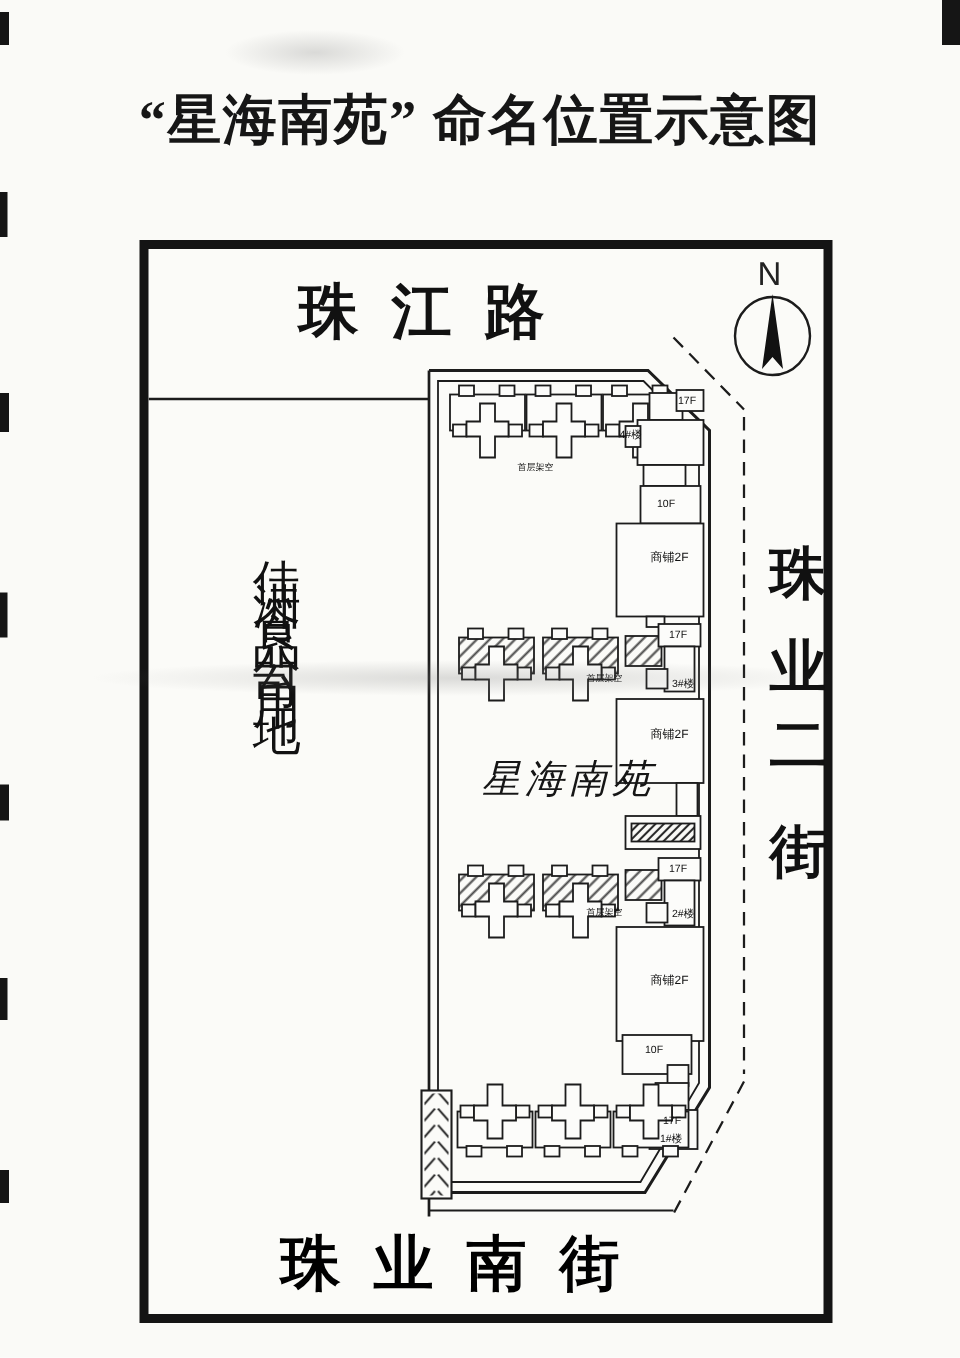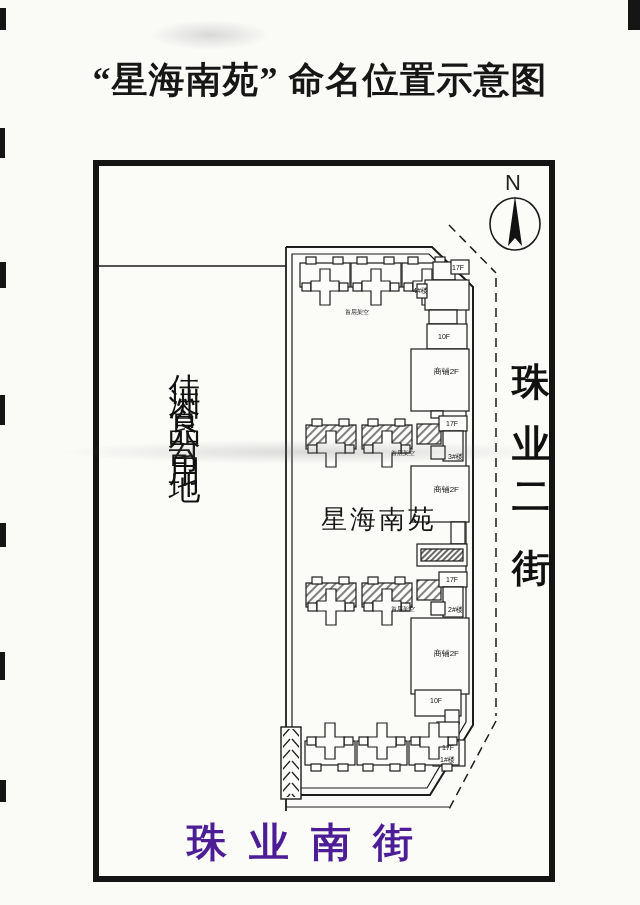--- a/index.html
+++ b/index.html
@@ -5,27 +5,27 @@
   html,body{margin:0;padding:0;}
   body{width:640px;height:905px;font-family:"Liberation Serif","DejaVu Serif",serif;}
   .page{position:relative;width:640px;height:905px;background:#fafaf7;overflow:hidden;}
   .title{position:absolute;top:56px;left:0;width:100%;text-align:center;
          font-size:36px;font-weight:700;color:#161616;letter-spacing:1px;}
   .frame{position:absolute;left:93px;top:160px;width:462px;height:722px;
          border:6px solid #141414;box-sizing:border-box;background:#fbfbf8;}
   .road-top{position:absolute;left:100px;top:14px;font-size:40px;font-weight:700;
             letter-spacing:22px;color:#111;white-space:nowrap;}
   .road-bottom{position:absolute;left:88px;top:649px;font-size:40px;font-weight:700;
-            letter-spacing:22px;color:#4c1d95;white-space:nowrap;text-align:right;}
+            letter-spacing:22px;color:#000000;white-space:nowrap;text-align:right;}
   .v-text{position:absolute;writing-mode:vertical-rl;text-orientation:upright;
           color:#111;white-space:nowrap;}
   .road-right{left:406px;top:166px;font-size:38px;font-weight:700;letter-spacing:62px;}
   .parcel-label{left:64px;top:182px;font-size:32px;font-weight:400;letter-spacing:14px;}
   .estate-label{position:absolute;left:222px;top:336px;font-size:26px;color:#161616;
-                letter-spacing:3px;white-space:nowrap;}
+                letter-spacing:3px;white-space:nowrap;font-style:italic;}
   .compass-n{position:absolute;left:406px;top:4px;font-size:22px;color:#222;
              font-family:"Liberation Sans","DejaVu Sans",sans-serif;}
   svg.plan{position:absolute;left:0;top:0;width:450px;height:708px;}
   svg.compass{position:absolute;left:388px;top:28px;width:56px;height:58px;}
   .lbl{position:absolute;font-family:"Liberation Sans","DejaVu Sans",sans-serif;
        color:#101010;white-space:nowrap;line-height:1;}
   .lbl7{font-size:7px;}
   .lbl6{font-size:6px;}
   .lbl8{font-size:8px;text-align:right;}
   .art{position:absolute;background:#151515;}
@@ -123,20 +123,21 @@
         <rect x="334" y="574" width="32" height="26" fill="#fcfcfa"></rect>
       </g>
       <use href="#uo" transform="translate(205,552) scale(1,-1) translate(0,-54)"></use>
       <use href="#uo" transform="translate(257,552) scale(1,-1) translate(0,-54)"></use>
       <use href="#uo" transform="translate(309,552) scale(1,-1) translate(0,-54)"></use>
 
       <rect x="182" y="561" width="20" height="72" fill="#fcfcfa" stroke="#1c1c1c" stroke-width="1.4"></rect>
       <rect x="184" y="563" width="16" height="68" fill="url(#chev)"></rect>
     </svg>
 
+    <div class="road-top">珠江路</div>
     <div class="v-text road-right">珠业二街</div>
     <div class="road-bottom">珠业南街</div>
     <div class="v-text parcel-label">佳洲食品公司用地</div>
     <div class="estate-label">星海南苑</div>
 
     <span class="compass-n">N</span>
     <svg class="compass" viewBox="0 0 56 58">
       <ellipse cx="28" cy="30" rx="25" ry="26" fill="none" stroke="#1c1c1c" stroke-width="1.6"></ellipse>
       <polygon points="28,2 35,52 28,44 21,52" fill="#121212"></polygon>
     </svg>

